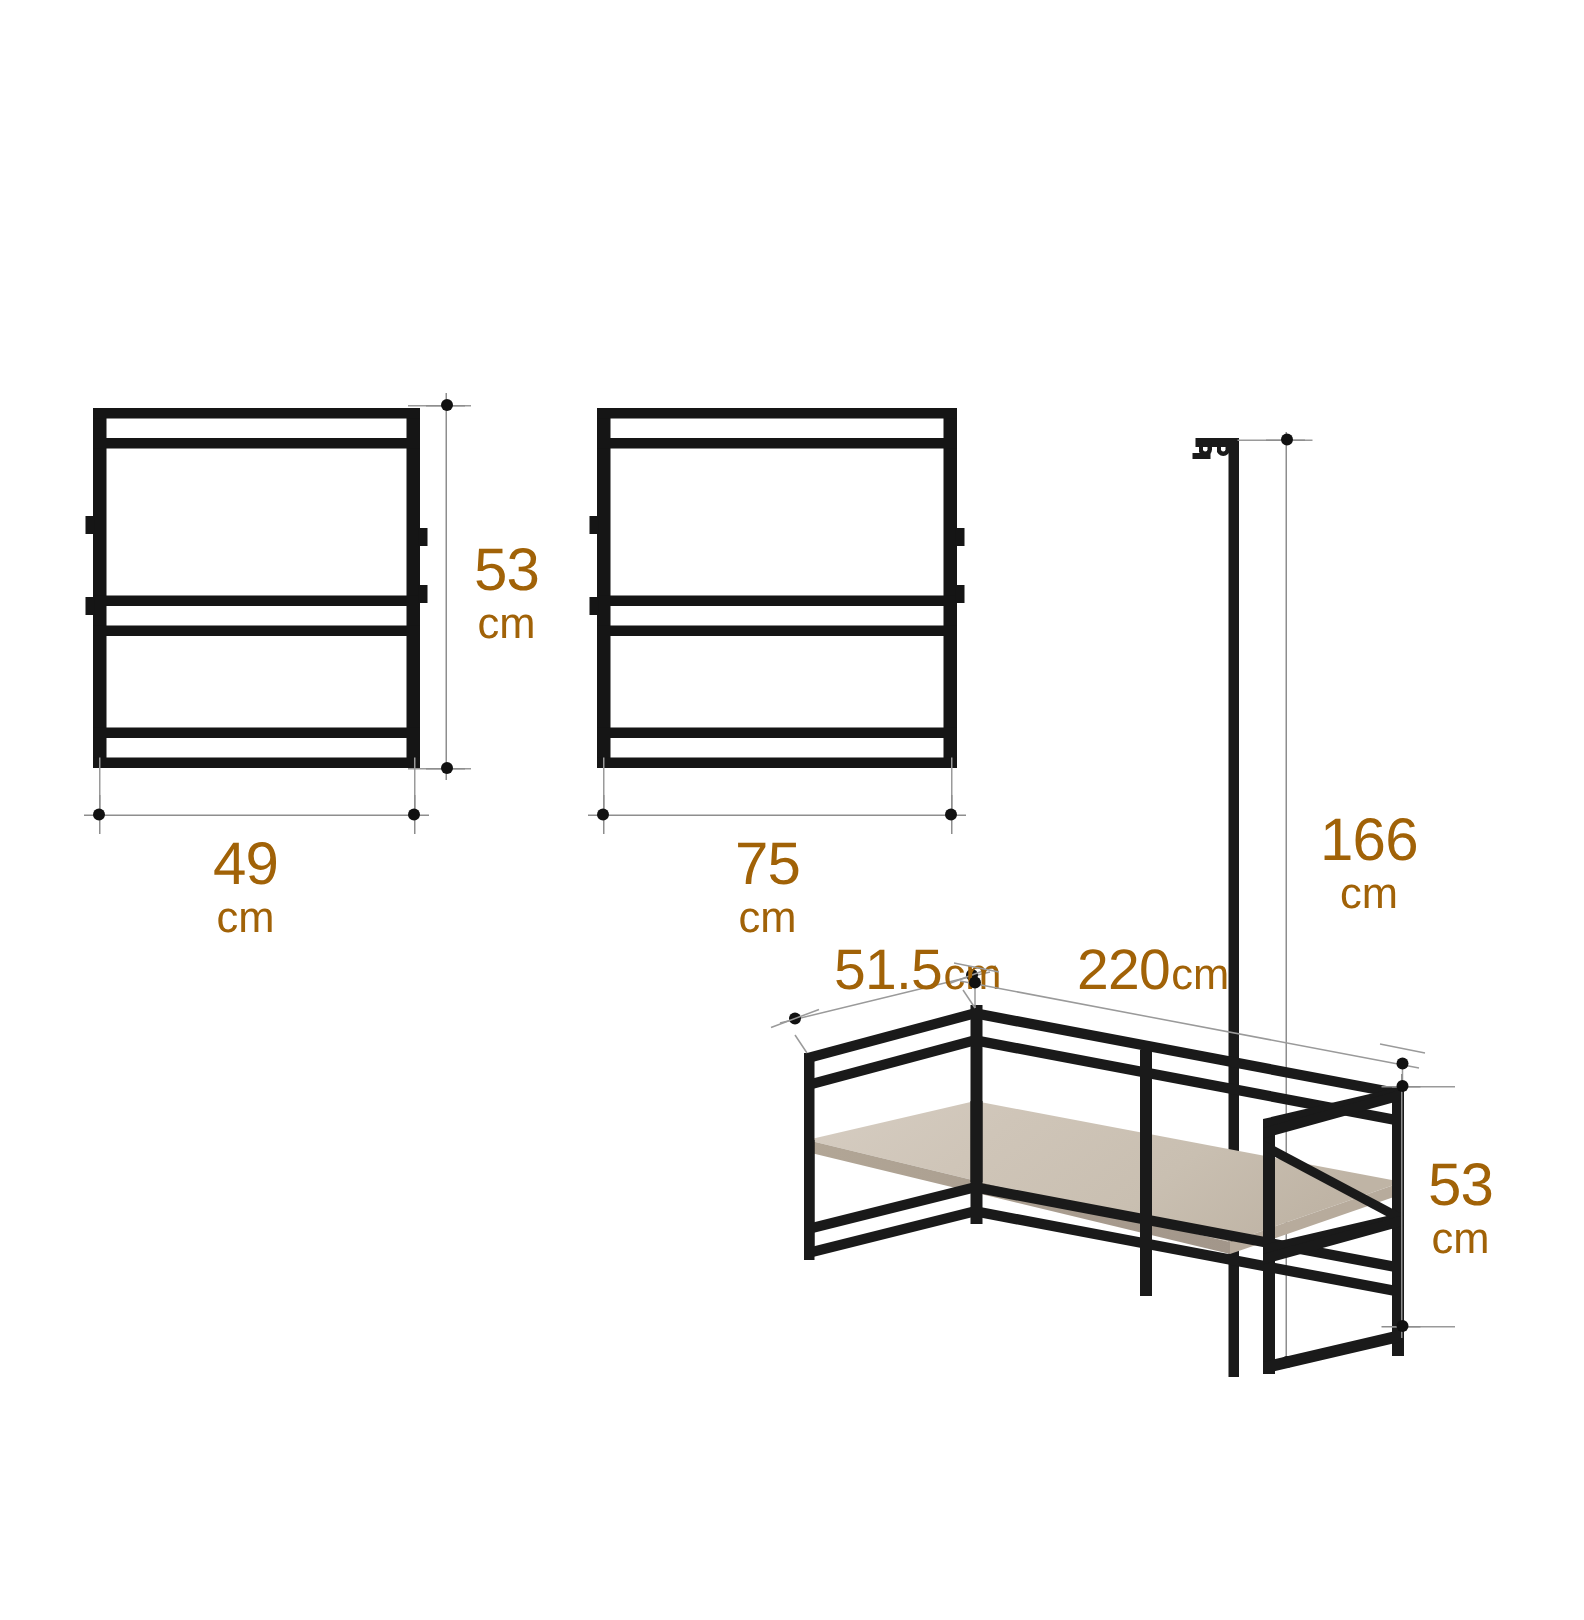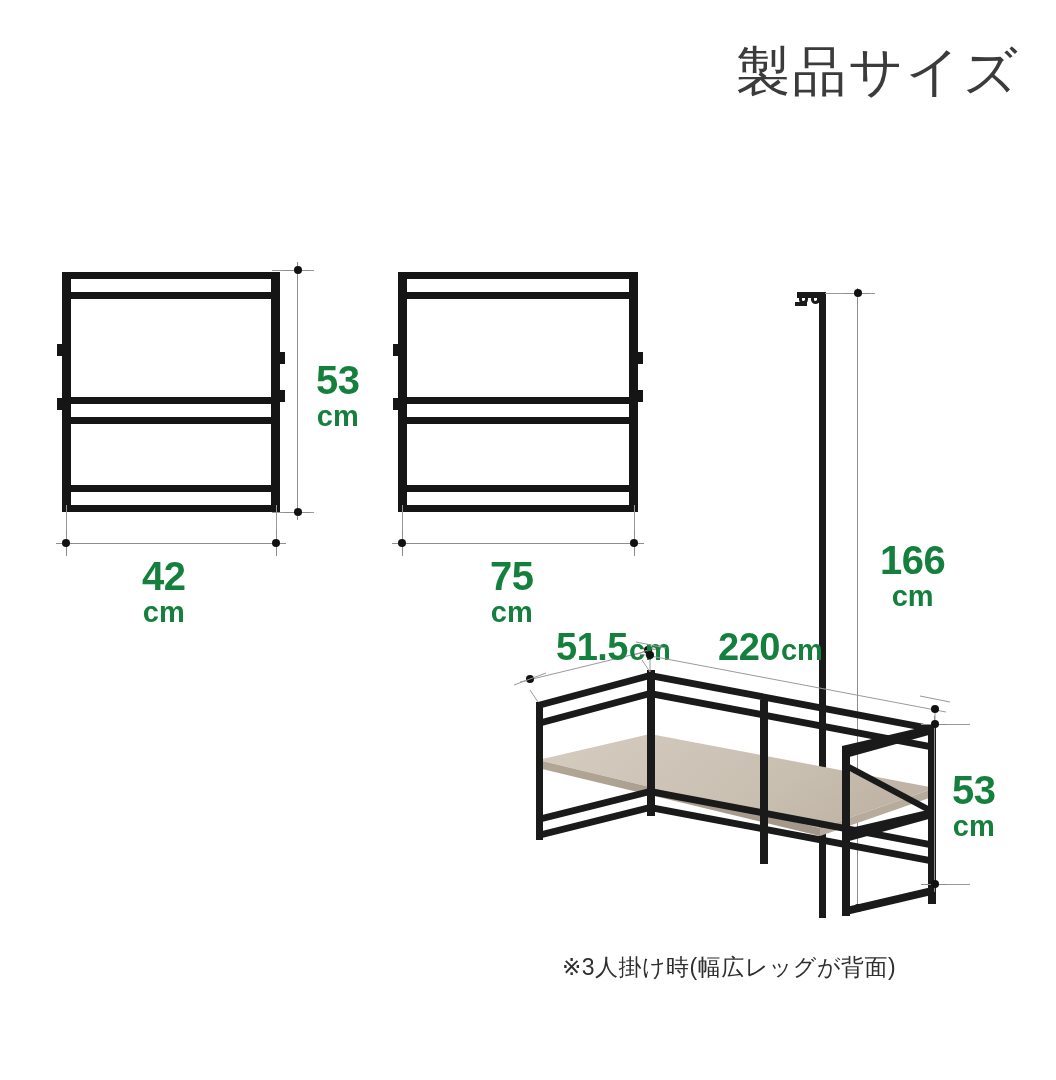--- a/index.html
+++ b/index.html
@@ -20,24 +20,24 @@
     right: 36px; top: 36px;
     font-size: 54px;
     letter-spacing: 2px;
     color: #3b3b3b;
     font-weight: 400;
     white-space: nowrap;
   }
   
   .dim-label {
     position: absolute;
-    color: #15803d;
+    color: #a16207;
     line-height: 1;
     white-space: nowrap;
-    font-weight: 700;
+    font-weight: 400;
   }
   .dim-num { font-size: 40px; letter-spacing: -0.5px; }
   .dim-num.small { font-size: 38px; }
   .dim-unit { font-size: 29px; }
   .dim-stack { text-align: center; }
   .dim-stack .dim-unit { display: block; margin-top: 2px; }
   .dim-inline .dim-unit { margin-left: 1px; }
 
   
   .dimline-h {
@@ -114,21 +114,20 @@
     color: #2f2f2f;
     letter-spacing: 0.5px;
     white-space: nowrap;
   }
 </style>
 </head>
 <body>
 
 <div id="page">
 
-  <div class="title">製品サイズ</div>
 
   <div class="frame" style="left:62px; top:272px; width:218px; height:240px;">
 
     <div class="bar-v" style="left:0px; top:0px; width:9px; height:240px;"></div>
 
     <div class="bar-v" style="left:209px; top:0px; width:9px; height:240px;"></div>
 
     <div class="bar-h" style="left:0px; top:0px; width:218px; height:7px;"></div>
     <div class="bar-h" style="left:0px; top:20px; width:218px; height:7px;"></div>
 
@@ -157,21 +156,21 @@
   </div>
 
   <div class="ext-line" style="left:66px; top:505px; width:1px; height:42px;"></div>
   <div class="ext-line" style="left:276px; top:505px; width:1px; height:42px;"></div>
   <div class="dimline-h" style="left:56px; top:543px; width:230px;"></div>
   <div class="tick-v" style="left:66px; top:530px;"></div>
   <div class="tick-v" style="left:276px; top:530px;"></div>
   <div class="dot" style="left:62px; top:539px;"></div>
   <div class="dot" style="left:272px; top:539px;"></div>
   <div class="dim-label dim-stack" style="left:142px; top:556px;">
-    <span class="dim-num">42</span>
+    <span class="dim-num">49</span>
     <span class="dim-unit">cm</span>
   </div>
 
   <div class="frame" style="left:398px; top:272px; width:240px; height:240px;">
     <div class="bar-v" style="left:0px; top:0px; width:9px; height:240px;"></div>
     <div class="bar-v" style="left:231px; top:0px; width:9px; height:240px;"></div>
 
     <div class="bar-h" style="left:0px; top:0px; width:240px; height:7px;"></div>
     <div class="bar-h" style="left:0px; top:20px; width:240px; height:7px;"></div>
 
@@ -318,15 +317,14 @@
   <div class="dimline-v" style="left:934px; top:716px; height:176px;"></div>
   <div class="tick-h" style="left:921px; top:724px;"></div>
   <div class="tick-h" style="left:921px; top:884px;"></div>
   <div class="dot" style="left:931px; top:720px;"></div>
   <div class="dot" style="left:931px; top:880px;"></div>
   <div class="dim-label dim-stack" style="left:952px; top:770px;">
     <span class="dim-num">53</span>
     <span class="dim-unit">cm</span>
   </div>
 
-  <div class="caption" style="left:562px; top:952px;">※3人掛け時(幅広レッグが背面)</div>
 
 </div>
 
 </body></html>

